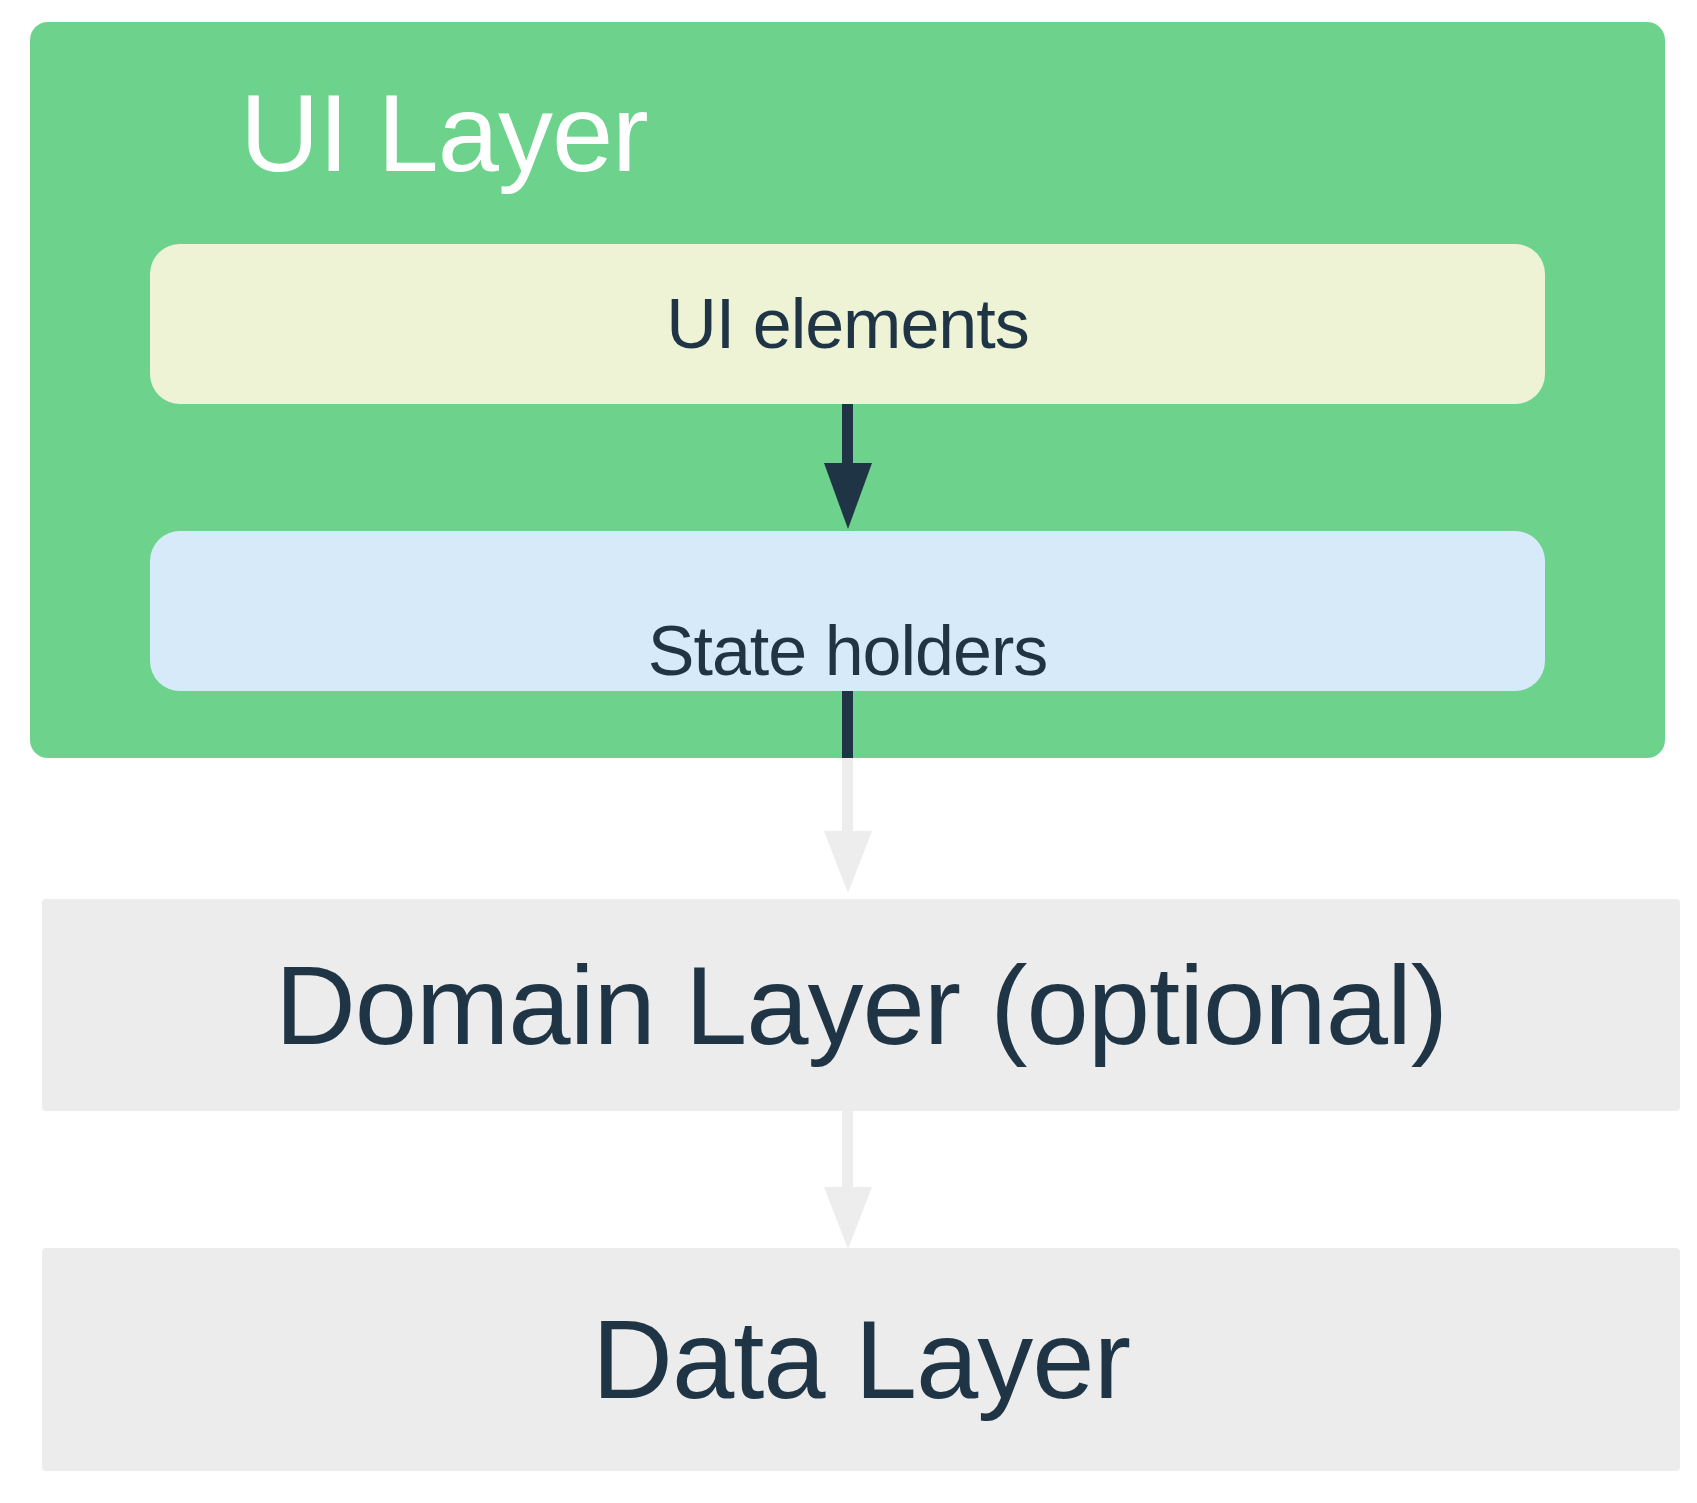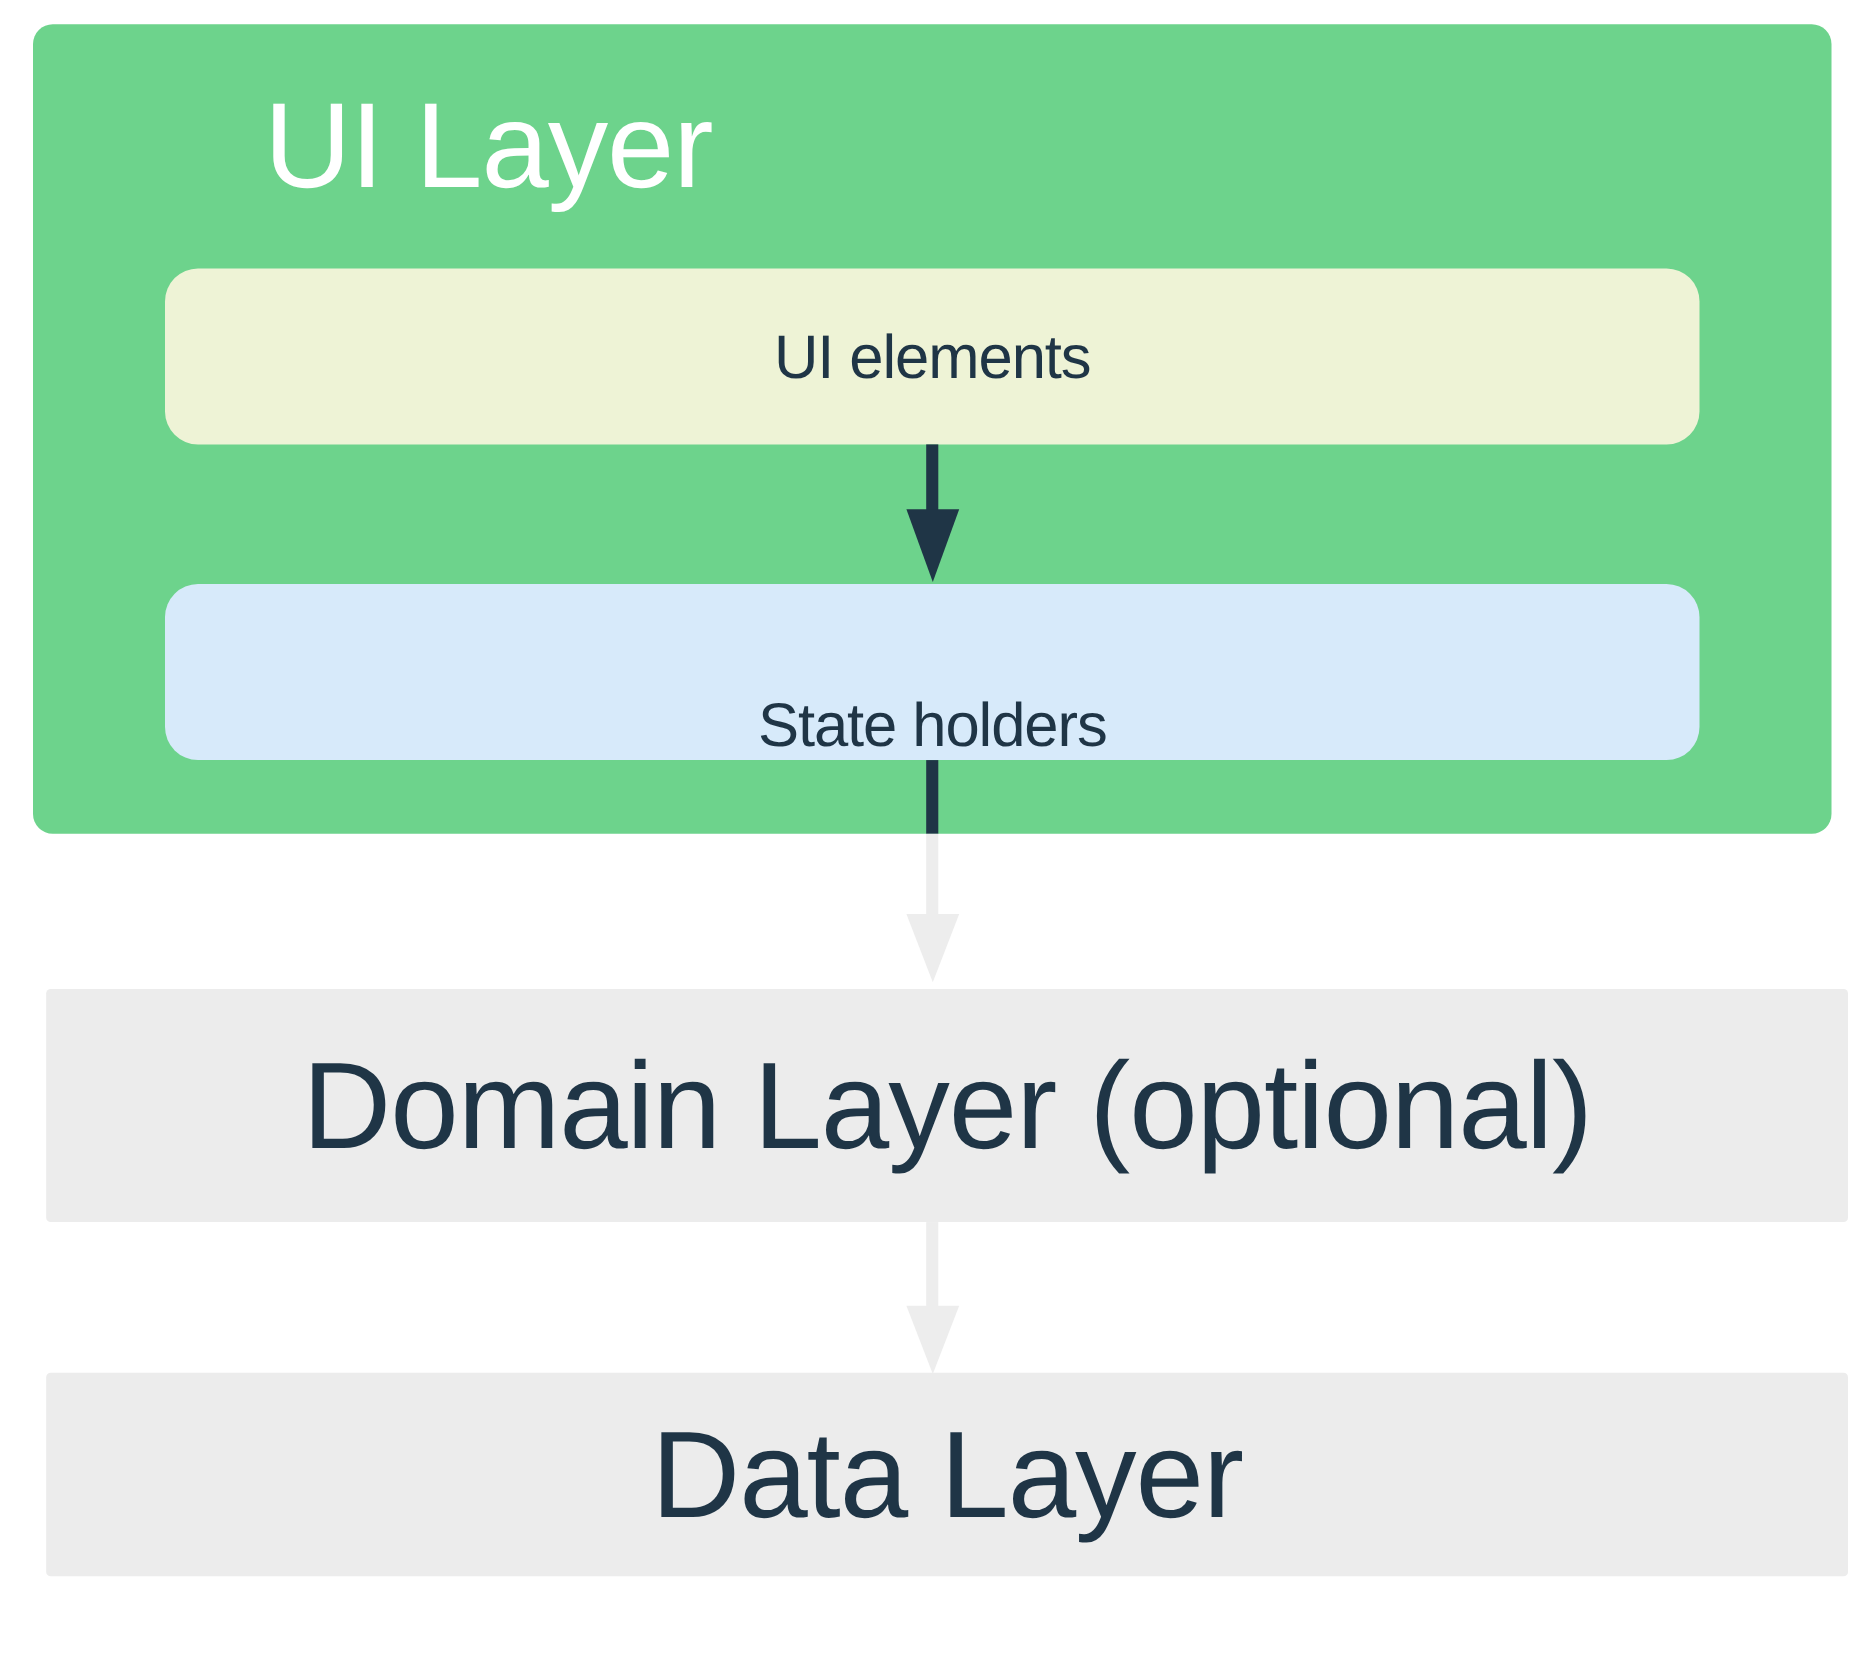--- a/index.html
+++ b/index.html
@@ -41,21 +41,21 @@
   
   .inner-box {
     position: absolute;
     left: 120px;          
     width: 1395px;
     height: 160px;
     border-radius: 30px;
     display: flex;
     align-items: center;
     justify-content: center;
-    font-size: 56px;
+    font-size: 70px;
     letter-spacing: -1px;
     color: var(--label-text, #1F3546);
     white-space: nowrap;
   }
   .inner-box.cream { top: 222px; background: var(--ui-elements-bg, #EEF3D6); }
   .inner-box.blue  { top: 509px; background: var(--state-holders-bg, #D7EAFA); align-items: flex-end; }
 
   
   .gray-box {
     position: absolute;
@@ -65,21 +65,21 @@
     background: var(--gray-box-bg, #ECECEC);
     display: flex;
     align-items: center;
     justify-content: center;
     font-size: 112px;
     letter-spacing: -1px;
     color: var(--label-text, #1F3546);
     white-space: nowrap;
   }
   .gray-box.domain { top: 899px;  height: 212px; }
-  .gray-box.data   { top: 1248px; height: 185px; text-align: right; }
+  .gray-box.data   { top: 1248px; height: 223px; text-align: right; }
 
   
   .shaft {
     position: absolute;
     left: 842px;
     width: 11px;
   }
   .shaft.dark  { background: var(--arrow-dark, #1F3546); }
   .shaft.light { background: var(--arrow-light, #EDEDED); }
   .head {

